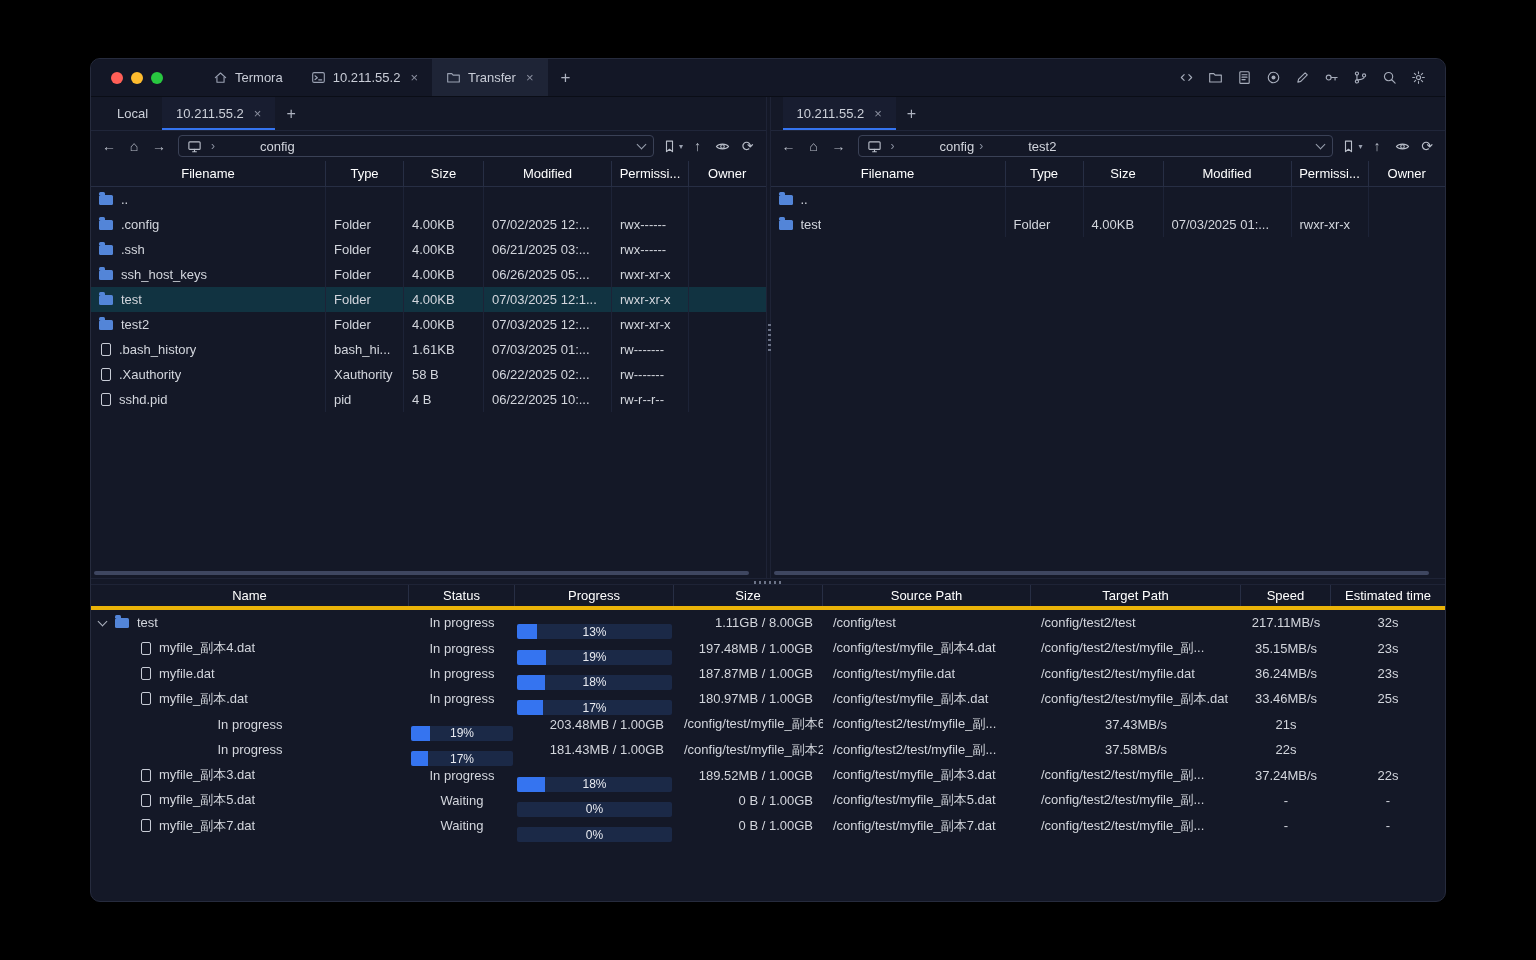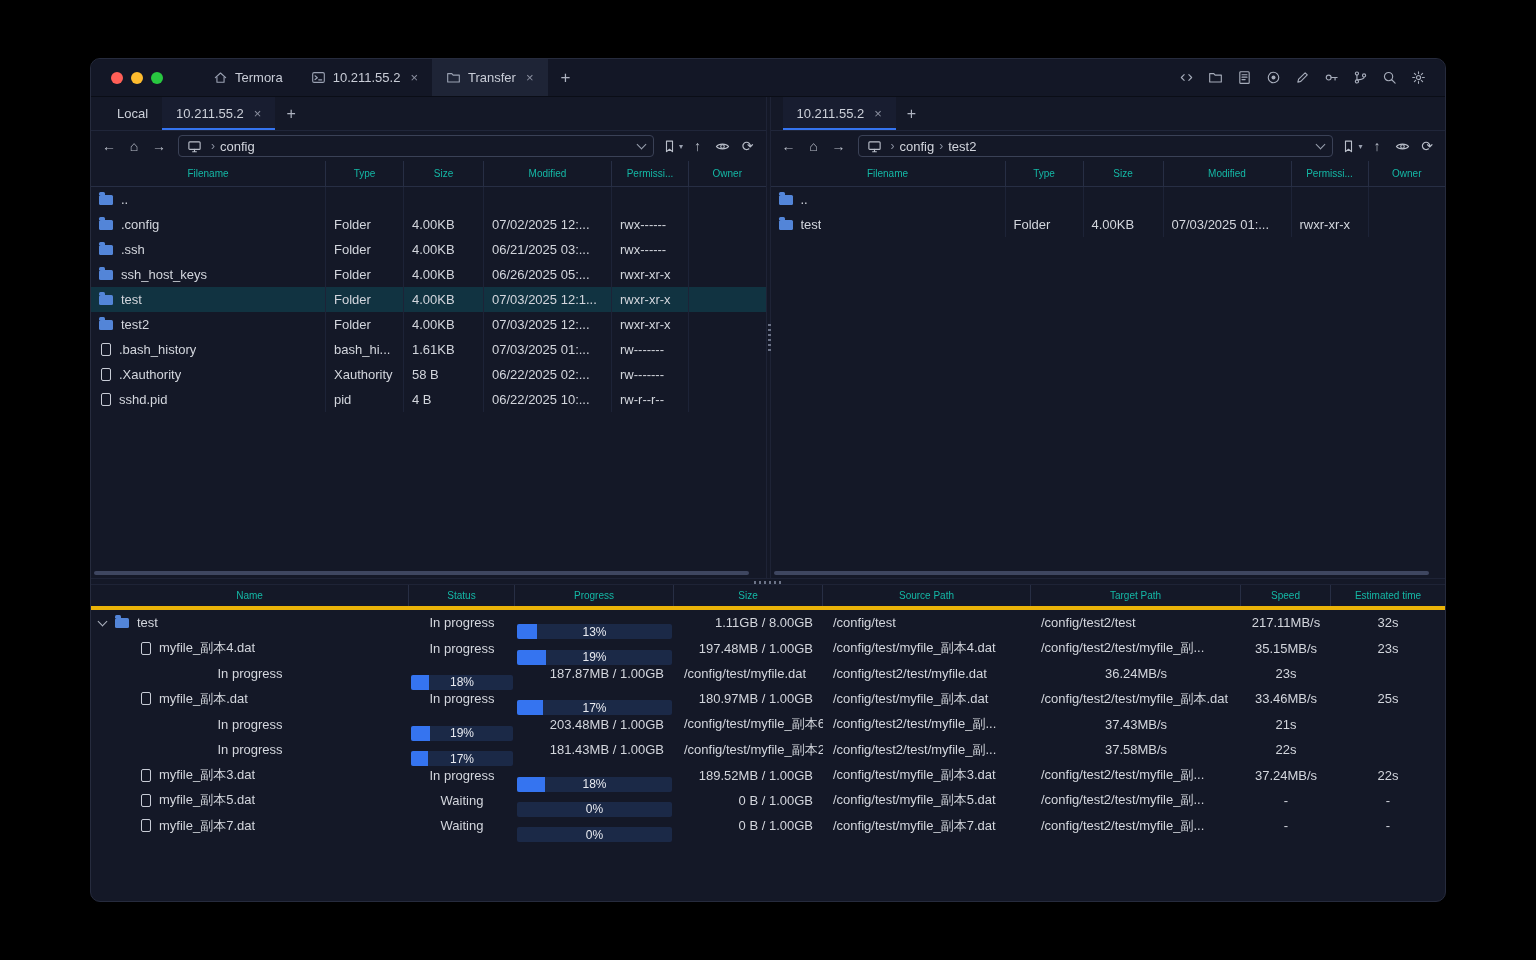--- a/index.html
+++ b/index.html
@@ -56,26 +56,26 @@
   .ptab.active{background:#181d30;box-shadow:inset 0 -2px 0 #3574f0;}
   .ptabs .addtab{font-size:16px;padding:0 11px;}
   .ptoolbar{flex:0 0 30px;display:flex;align-items:center;gap:1px;padding:0 6px;}
   .tbtn{color:#b9bec9;font-size:14px;min-width:24px;height:22px;display:flex;align-items:center;
     justify-content:center;border-radius:4px;gap:2px;}
   .tiny{font-size:8px;color:#9aa0af;}
   .crumbbar{flex:1;height:22px;border:1px solid #3a4156;border-radius:4px;display:flex;align-items:center;
     padding:0 8px;margin:0 6px;color:#d2d5dd;font-size:13px;min-width:0;gap:2px;}
   .crumbbar .svgi{color:#b9bec9;margin-right:2px;}
   .crumb-sep{color:#8a90a0;margin:0 5px;font-size:12px;}
-  .crumb{white-space:nowrap;}
+  .crumb{white-space:nowrap;margin-left:40px;}
 
   
   .fhead,.frow{display:grid;grid-template-columns:235px 78px 80px 128px 77px minmax(0,1fr);}
   .fhead{flex:0 0 26px;border-bottom:1px solid #272e44;}
-  .hcell{font-size:10px;color:#14b8a6;display:flex;align-items:center;justify-content:center;
+  .hcell{font-size:13px;color:#ffffff;display:flex;align-items:center;justify-content:center;
     border-right:1px solid #272e44;height:100%;white-space:nowrap;overflow:hidden;}
   .hcell:last-child{border-right:none;}
   .fbody{flex:1;position:relative;overflow:hidden;}
   .frow{height:25px;}
   .frow .cell{font-size:13px;color:#d3d6dd;padding:0 8px;height:100%;display:flex;align-items:center;
     border-right:1px solid #1d2337;white-space:nowrap;overflow:hidden;}
   .frow .cell:last-child{border-right:none;}
   .frow.selected{background:#113341;}
   .cname{gap:0;}
   .cname .txt{margin-left:8px;overflow:hidden;text-overflow:ellipsis;}
@@ -524,20 +524,25 @@
               <span class="plabel">19%</span>
             </span>
           </span>
           <span class="cell rt">197.48MB / 1.00GB</span>
           <span class="cell">/config/test/myfile_副本4.dat</span>
           <span class="cell">/config/test2/test/myfile_副...</span>
           <span class="cell ctr">35.15MB/s</span>
           <span class="cell ctr">23s</span>
         </div>
         <div class="trow">
+          <span class="cell cname">
+            <span class="chev-sp"></span>
+            <i class="icon-file"></i>
+            <span class="txt">myfile.dat</span>
+          </span>
           <span class="cell ctr">In progress</span>
           <span class="cell ctr prog">
             <span class="pbar">
               <span class="pfill" style="width: 18%;"></span>
               <span class="plabel">18%</span>
             </span>
           </span>
           <span class="cell rt">187.87MB / 1.00GB</span>
           <span class="cell">/config/test/myfile.dat</span>
           <span class="cell">/config/test2/test/myfile.dat</span>

